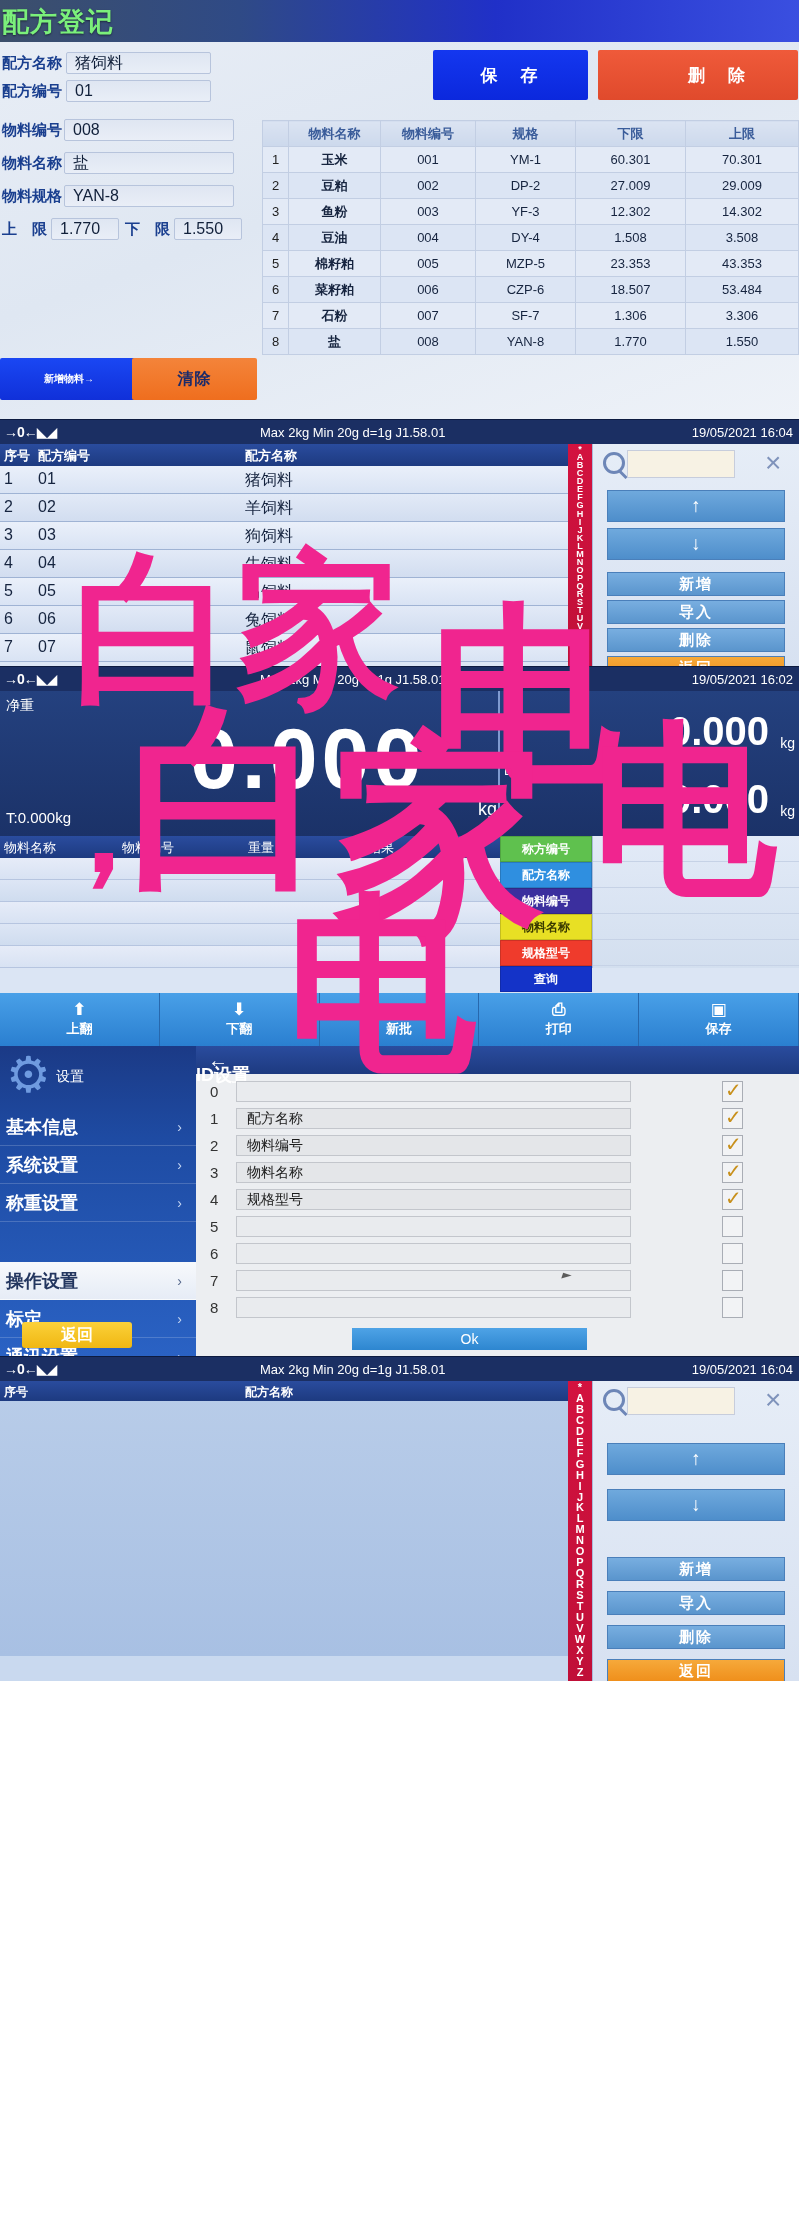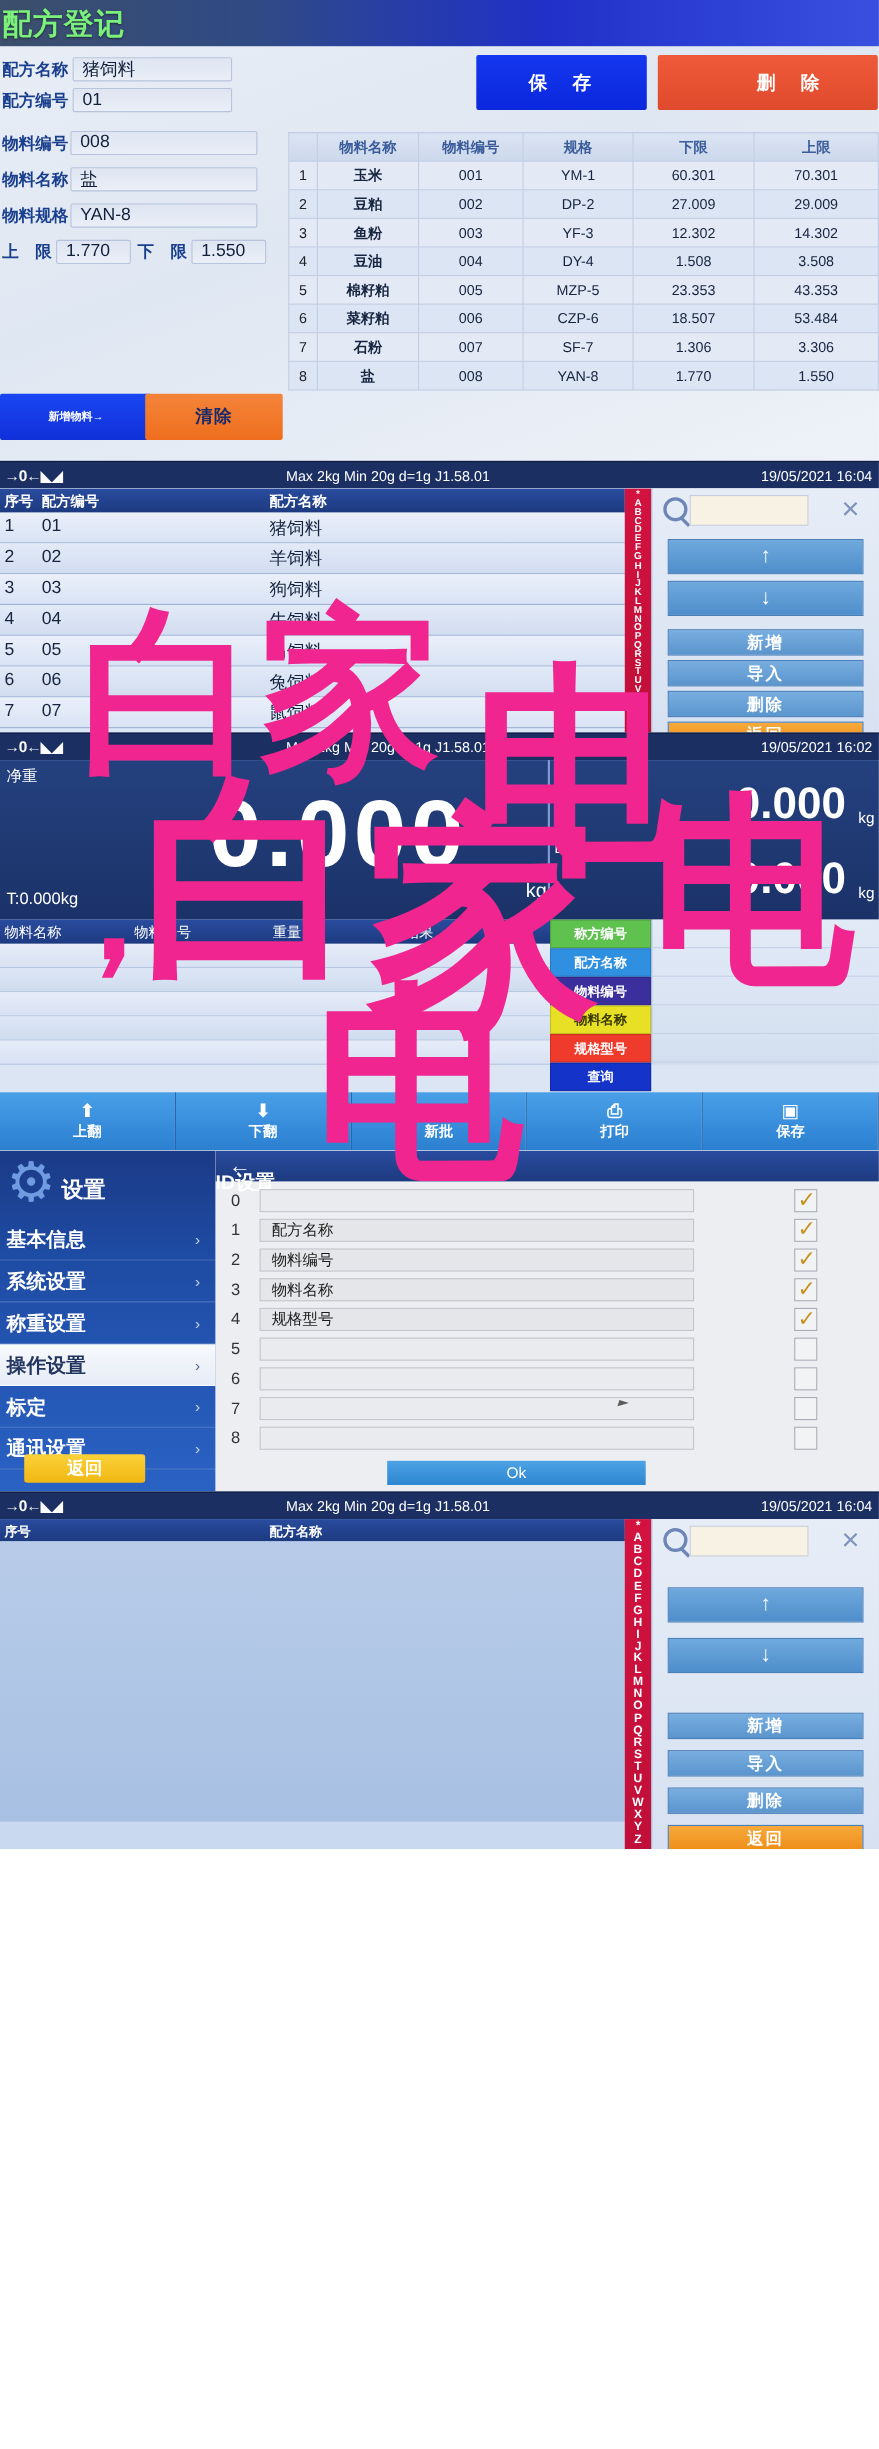--- a/index.html
+++ b/index.html
@@ -145,26 +145,26 @@
   .p3-bbtn { flex:1; display:flex; flex-direction:column; align-items:center; justify-content:center;
     color:#fff; font-size:13px; font-weight:bold;
     background:linear-gradient(180deg,#49a0e8,#2a7fd0); border-right:1px solid #2768ad; }
   .p3-bbtn .gi { font-size:17px; line-height:17px; margin-bottom:2px;}
 
   
   #panel4 { height:310px; background:#edeff2; }
   .p4-side { position:absolute; left:0; top:0; width:196px; height:310px;
     background:linear-gradient(180deg,#1b3a86,#1e4ba3 30%,#2a62c4 100%); }
   .p4-gear { position:absolute; left:6px; top:4px; width:54px; height:54px; color:#6f9be0; font-size:50px; line-height:50px;}
-  .p4-stitle { position:absolute; left:56px; top:22px; font-size:20px; font-weight:bold; color:#fff; }
+  .p4-stitle { position:absolute; left:56px; top:22px; font-size:14px; font-weight:normal; color:#fff; }
   .p4-item { position:relative; height:38px; display:flex; align-items:center;
     padding-left:6px; color:#fff; font-size:18px; font-weight:bold;
     border-bottom:1px solid rgba(255,255,255,.18); }
   .p4-item .chev{ position:absolute; right:14px; font-size:14px; font-weight:normal; color:#c5d6f2;}
-  .p4-item.active{ background:linear-gradient(180deg,#f7f9fc,#e6ecf6); color:#23365f; }
+  .p4-item.active{ background:linear-gradient(180deg,#f7f9fc,#e6ecf6); color:#23365f;margin-top:40px; }
   .p4-item.active .chev{ color:#56688c; }
   .p4-back { position:absolute; left:22px; bottom:8px; width:110px; height:26px;
     background:linear-gradient(180deg,#fbd13a,#f0b712); color:#fff; font-weight:bold;
     display:flex; align-items:center; justify-content:center; font-size:16px; border-radius:3px;}
   .p4-main { position:absolute; left:196px; top:0; width:603px; height:310px; background:#eceef1; }
   .p4-hdr { height:28px; background:linear-gradient(180deg,#2a4c9e,#1d3a80); position:relative; }
   .p4-arrow { position:absolute; left:12px; top:3px; color:#fff; font-size:20px; }
   .p4-htitle { position:absolute; left:0; right:0; top:17px; text-align:left; color:#fff;
     font-size:18px; font-weight:bold; }
   .p4-row { position:relative; height:27px; display:flex; align-items:center; }

